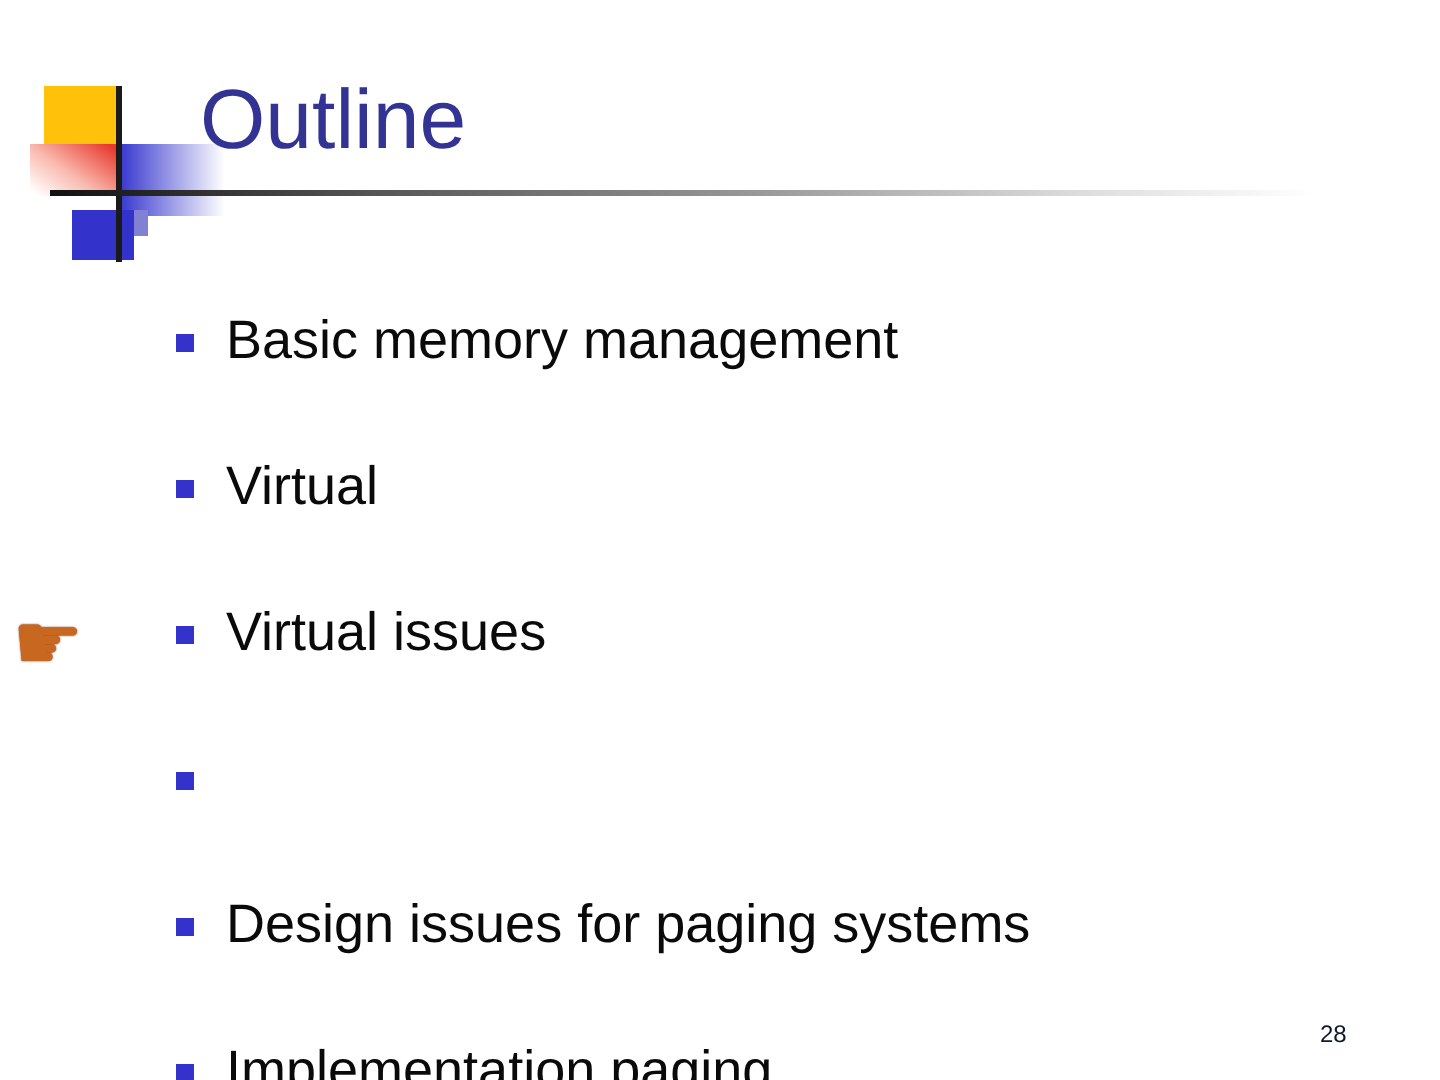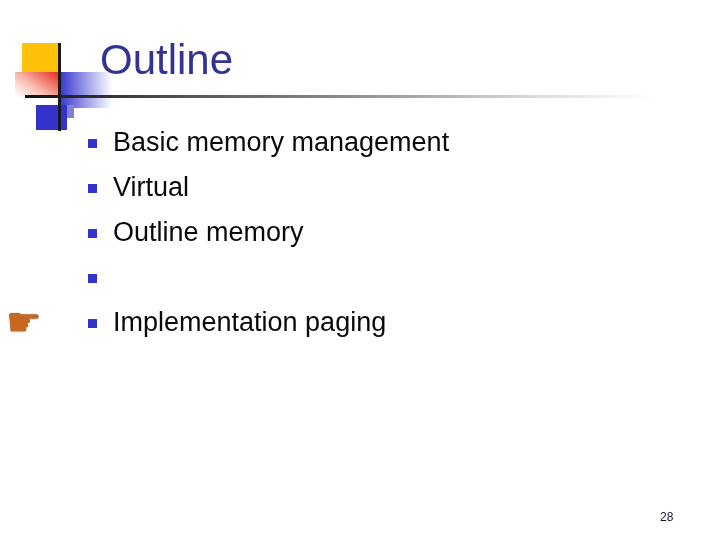--- a/index.html
+++ b/index.html
@@ -75,20 +75,21 @@
   .bullets {
     position: absolute;
     left: 88px; top: 120px;
     margin: 0; padding: 0;
     list-style: none;
   }
   .bullet-item {
     display: flex;
     align-items: center;
     height: 45px;
+    margin-top: 28px;
   }
   .marker {
     width: 9px; height: 9px;
     background: #3333cc;
     flex-shrink: 0;
     margin-right: 16px;
     margin-top: 1px;
   }
   .btext {
     font-size: 27px;
@@ -136,24 +137,28 @@
     <li class="bullet-item">
       <span class="marker"></span>
       <span class="btext">Basic memory management</span>
     </li>
     <li class="bullet-item">
       <span class="marker"></span>
       <span class="btext">Virtual</span>
     </li>
     <li class="bullet-item">
       <span class="marker"></span>
-      <span class="btext">Outline memory</span>
+      <span class="btext">Virtual issues</span>
     </li>
     <li class="bullet-item">
       <span class="marker"></span>
+    </li>
+    <li class="bullet-item">
+      <span class="marker"></span>
+      <span class="btext">Design issues for paging systems</span>
     </li>
     <li class="bullet-item">
       <span class="marker"></span>
       <span class="btext">Implementation paging</span>
     </li>
   </ul>
 
   <div class="hand">☛</div>
 
   <div class="pagenum">28</div>

